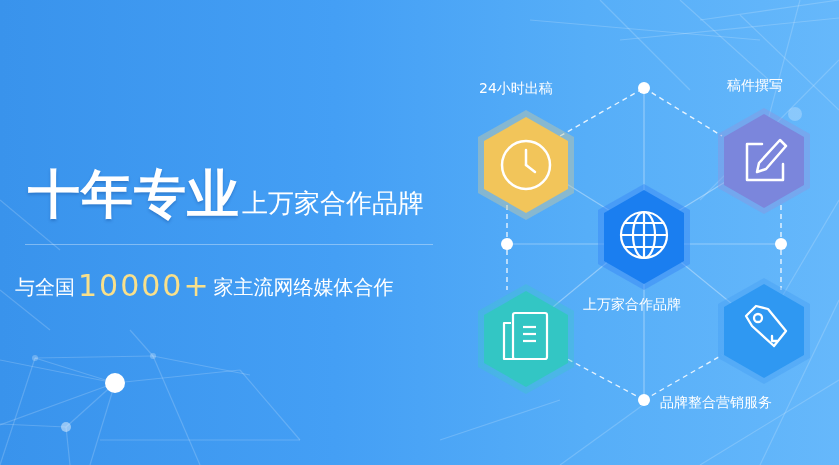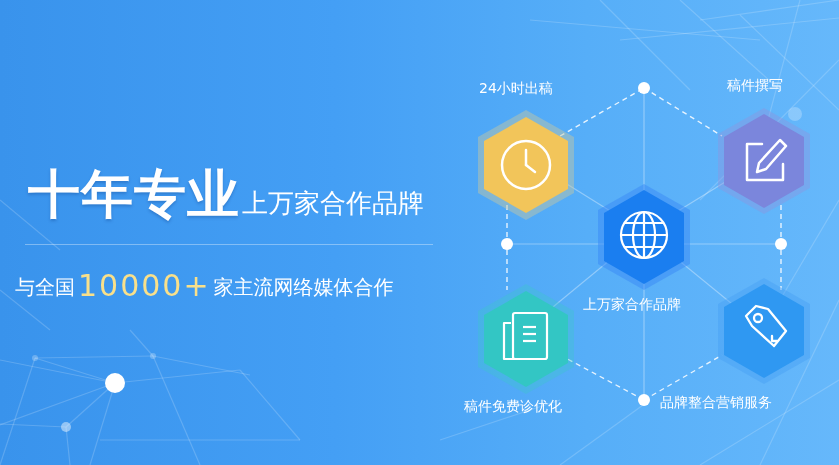--- a/index.html
+++ b/index.html
@@ -140,21 +140,20 @@
       <polygon points="52,9 94,33 94,81 52,105 10,81 10,33" fill="#33c6c4"></polygon>
       <g fill="none" stroke="#fff" stroke-width="2.2" stroke-linejoin="round">
         <path d="M37 41 H30 V77 H40"></path>
         <rect x="39" y="31" width="34" height="46" rx="2"></rect>
         <line x1="49" y1="45" x2="62" y2="45"></line>
         <line x1="49" y1="52" x2="62" y2="52"></line>
         <line x1="49" y1="59" x2="62" y2="59"></line>
       </g>
     </svg>
   </div>
-  <div class="label" style="left:464px;top:398px;">稿件免费诊优化</div>
 
   <div class="hex" style="left:714px;top:276px;">
     <svg width="100" height="110" viewBox="0 0 100 110">
       <polygon points="50,2 96,28 96,82 50,108 4,82 4,28" fill="rgba(70,160,245,0.45)"></polygon>
       <polygon points="50,8 90,31 90,79 50,102 10,79 10,31" fill="#2f98f2"></polygon>
       <g fill="none" stroke="#fff" stroke-width="2.3" stroke-linejoin="round" stroke-linecap="round">
         <path d="M32 40 L42 30 L54 33 L72 55 L60 70 L38 50 Z"></path>
         <circle cx="44" cy="42" r="4"></circle>
         <path d="M58 60 L58 65 L63 65"></path>
       </g>

